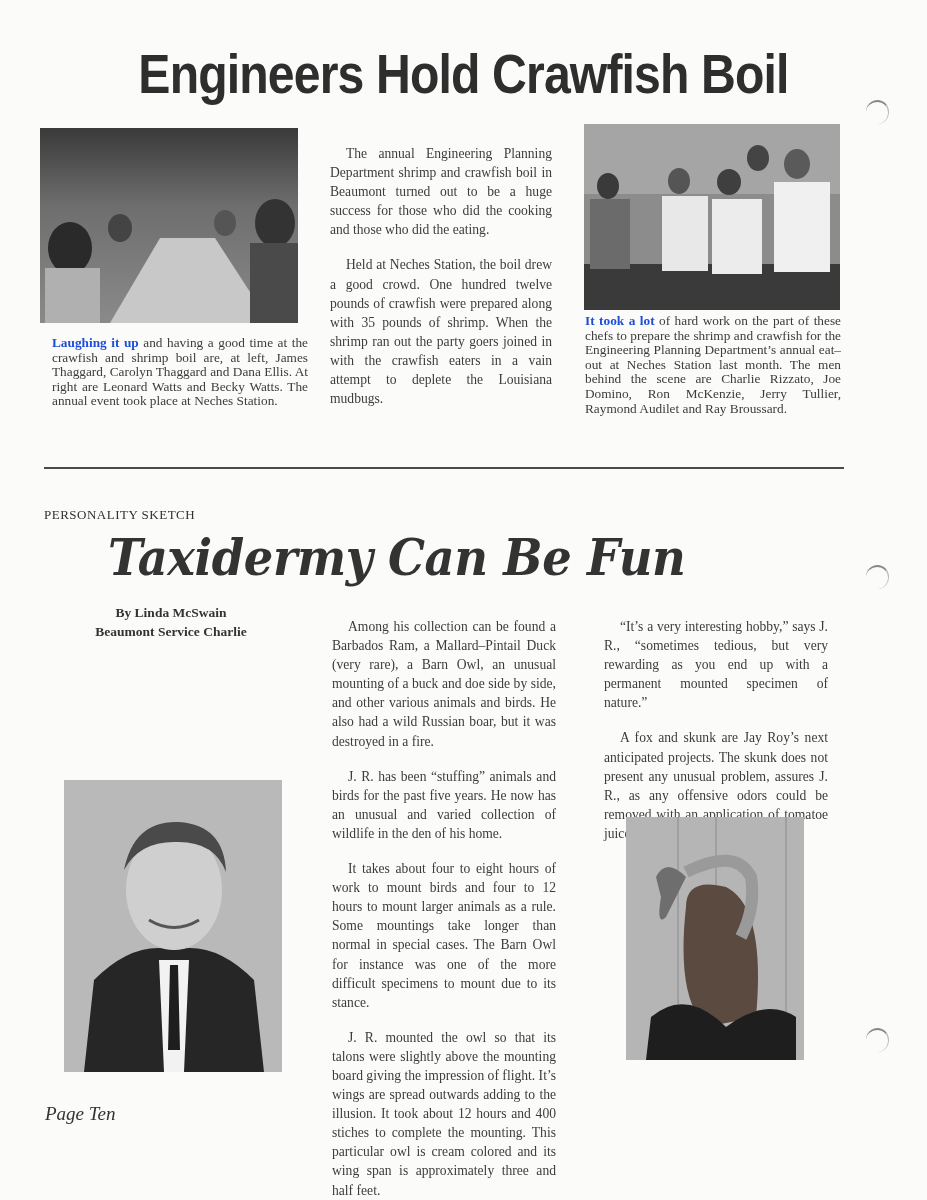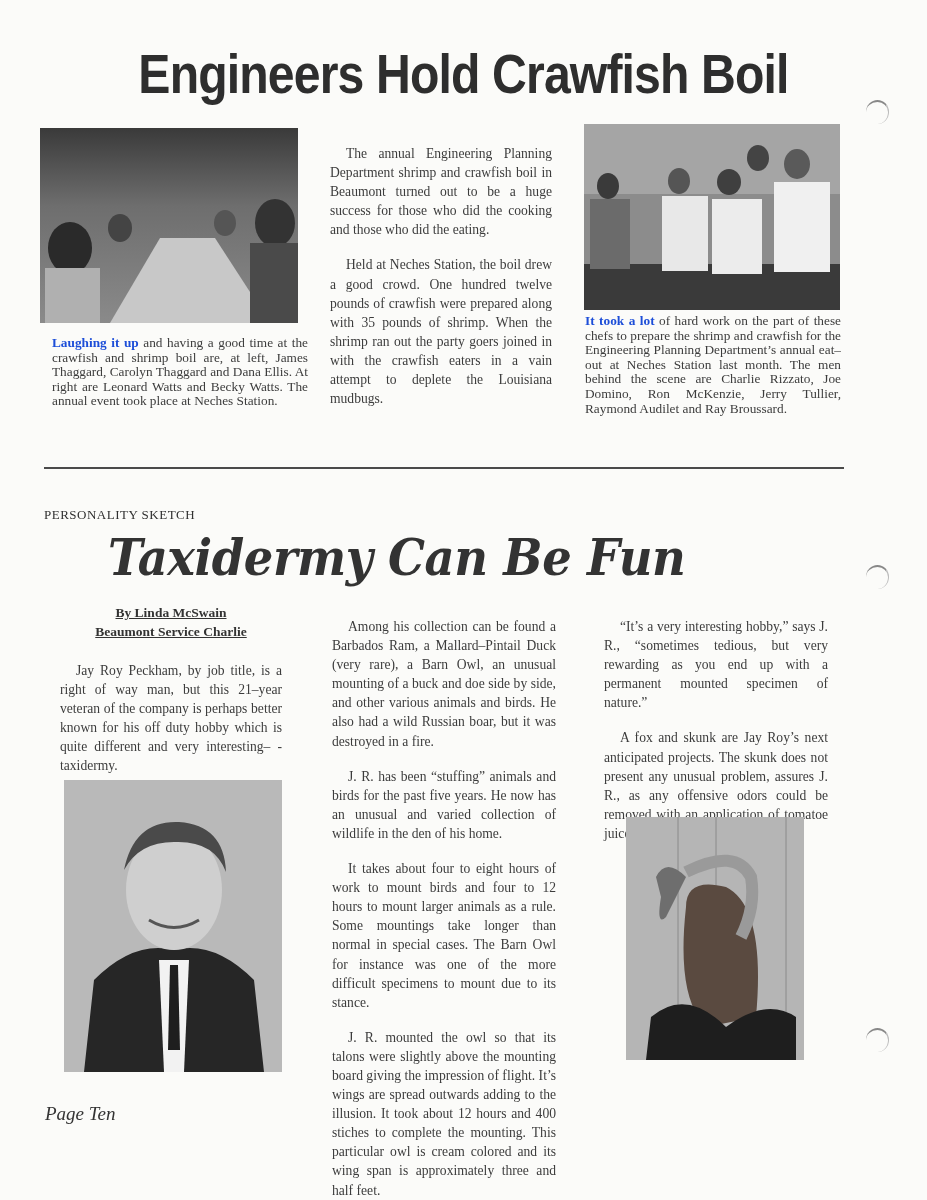--- a/index.html
+++ b/index.html
@@ -26,21 +26,21 @@
   .divider { left: 44px; top: 467px; width: 800px; height: 2px; background: #4a4a4a; }
   .kicker {
     left: 44px; top: 507px; font-size: 13px; letter-spacing: 0.5px; color: #303030;
   }
   .headline2 {
     left: 108px; top: 526px;
     font-family: "DejaVu Serif", serif; font-weight: bold; font-style: italic;
     font-size: 50px; color: #333; letter-spacing: -0.5px; line-height: 64px;
     transform: scaleX(0.93); transform-origin: 0 0;
   }
-  .byline { text-align: center; font-weight: bold; font-size: 13.5px; line-height: 19px; color: #333; text-decoration: underline; }
+  .byline { text-align: center; font-weight: bold; font-size: 13.5px; line-height: 19px; color: #333; }
   .page-num { left: 45px; top: 1103px; font-style: italic; font-size: 19px; color: #333; }
   .binder { right: 38px; width: 22px; height: 22px; border-radius: 50%;
     border-top: 2px solid #888; border-right: 1.5px solid #bbb; border-left: 0; border-bottom: 0; }
 </style>
 </head>
 <body>
 
 <div class="abs headline1">Engineers Hold Crawfish Boil</div>
 
 <div class="abs photo" style="left:40px;top:128px;width:258px;height:195px;">
@@ -92,23 +92,20 @@
 </div>
 
 <div class="abs divider"></div>
 
 <div class="abs kicker">PERSONALITY SKETCH</div>
 <div class="abs headline2">Taxidermy Can Be Fun</div>
 
 <div class="abs" style="left:44px;top:603px;width:254px;">
   <div class="byline">By Linda McSwain</div>
   <div class="byline">Beaumont Service Charlie</div>
-  <div class="body-col" style="margin-top:20px;">
-    <p>Jay Roy Peckham, by job title, is a right of way man, but this 21–year veteran of the company is perhaps better known for his off duty hobby which is quite different and very interesting– - taxidermy.</p>
-  </div>
 </div>
 
 <div class="abs photo" style="left:64px;top:780px;width:218px;height:292px;">
   <svg viewBox="0 0 218 292" preserveAspectRatio="none">
     <rect width="218" height="292" fill="#b9b9b9"></rect>
     <path d="M20 292 L30 200 Q70 160 110 170 Q150 160 190 200 L200 292 Z" fill="#262626"></path>
     <polygon points="95,180 125,180 120,292 100,292" fill="#f2f2f2"></polygon>
     <polygon points="106,185 114,185 116,270 104,270" fill="#1e1e1e"></polygon>
     <ellipse cx="110" cy="110" rx="48" ry="60" fill="#cfcfcf"></ellipse>
     <path d="M60 90 Q70 40 115 42 Q160 45 162 92 Q150 60 110 62 Q75 62 60 90 Z" fill="#4a4a4a"></path>

